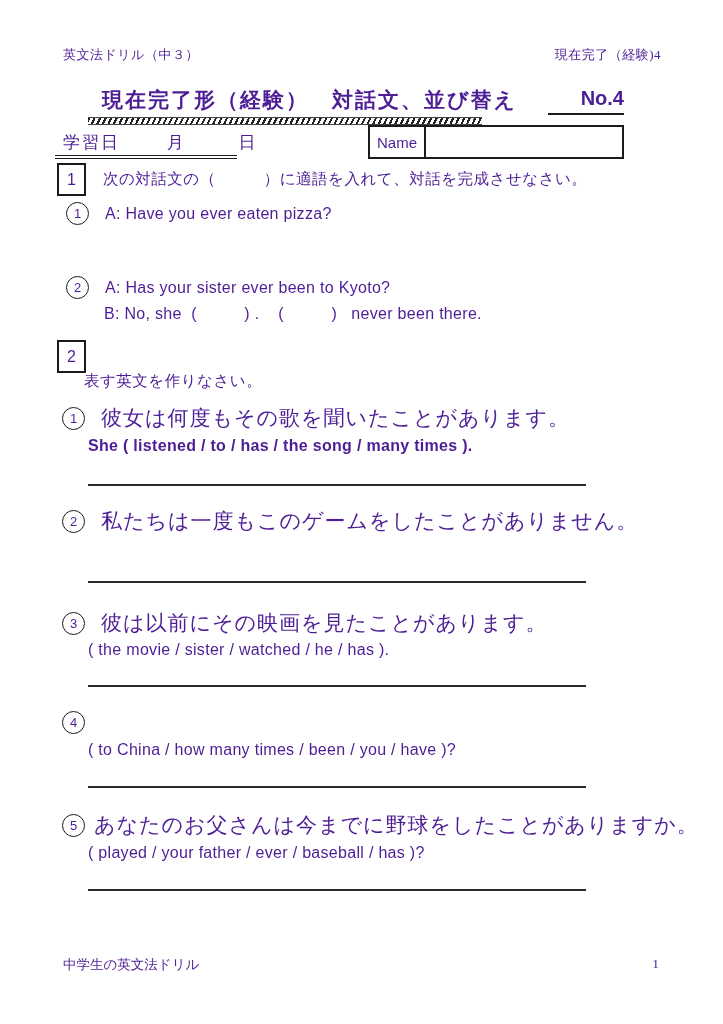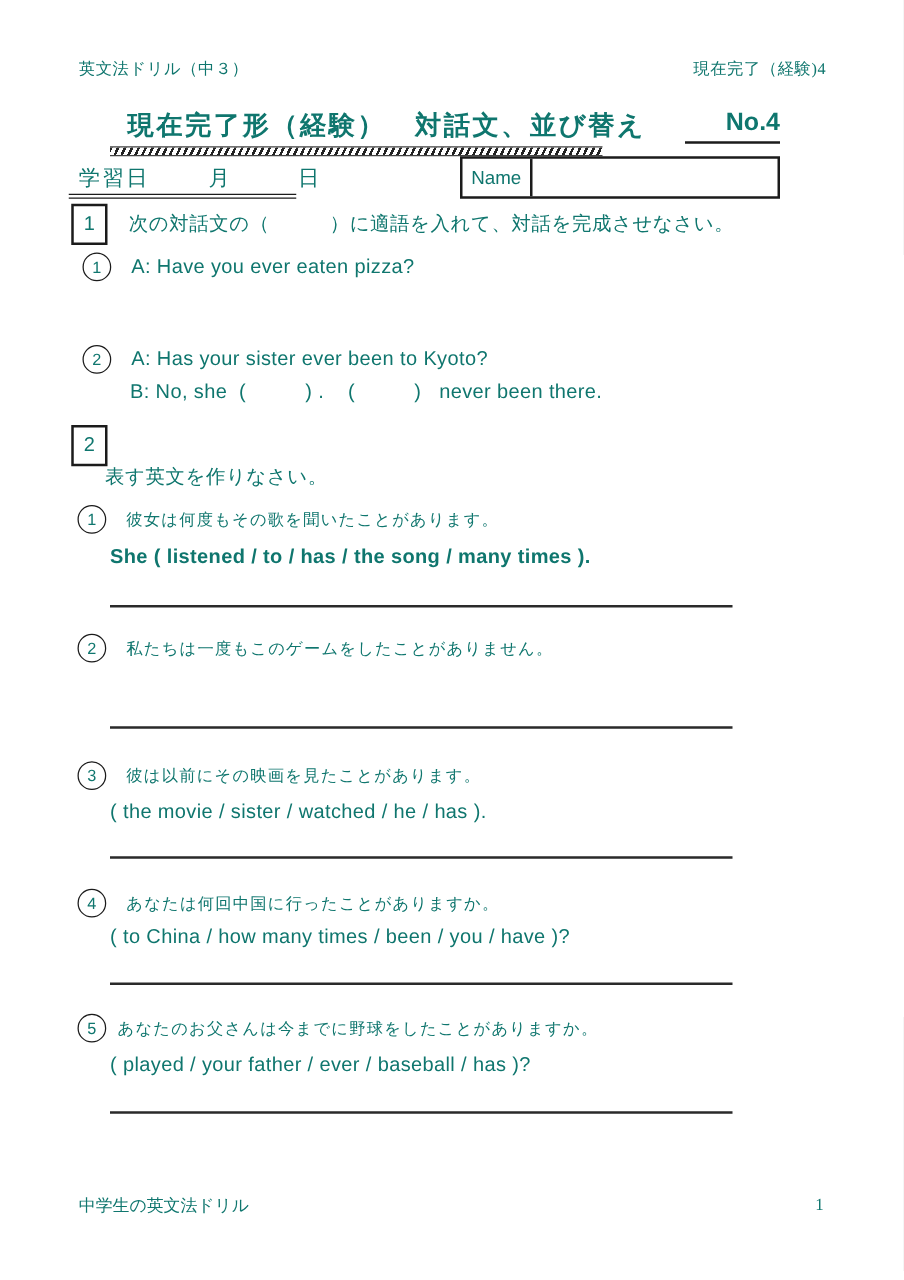--- a/index.html
+++ b/index.html
@@ -1,18 +1,18 @@
 <!DOCTYPE html>
 <html><head>
 <meta charset="utf-8">
 <style>
   html,body{margin:0;padding:0;background:#e8e8e8;}
   .page{
     position:relative;width:723px;height:1024px;margin:0 auto;
-    background:#ffffff;color:#0f766e;overflow:hidden;
+    background:#ffffff;color:#4c1d95;overflow:hidden;
     font-family:"Liberation Sans",sans-serif;
   }
   .abs{position:absolute;}
   .serif{font-family:"Liberation Serif",serif;}
   .pre{white-space:pre-wrap;}
 
   .hdr{top:46px;left:63px;width:598px;display:flex;justify-content:space-between;
        font-size:13px;letter-spacing:.5px;}
   .title{top:86px;left:102px;font-size:21px;font-weight:600;letter-spacing:2px;}
   .title-rule{top:117px;left:88px;width:394px;height:6px;
@@ -34,21 +34,21 @@
 
   .numbox{width:25px;height:29px;border:2px solid #1b1b1b;display:flex;align-items:center;
       justify-content:center;font-size:16px;flex:0 0 auto;background:#fff;}
   .circ{width:21px;height:21px;border:1.6px solid #1b1b1b;border-radius:50%;
       display:inline-flex;align-items:center;justify-content:center;font-size:13px;
       flex:0 0 auto;line-height:1;}
 
   .secrow{display:flex;gap:17px;align-items:center;}
   .inst{font-size:15.5px;letter-spacing:.5px;}
   .jprow{display:flex;gap:16px;align-items:center;}
-  .jptext{font-size:13px;letter-spacing:1px;}
+  .jptext{font-size:21px;letter-spacing:1px;}
   .entext{font-size:16px;letter-spacing:.3px;}
   .answer-line{left:88px;width:498px;height:0;border-bottom:2px solid #2a2a2a;}
 
   .footer{top:956px;left:63px;width:596px;display:flex;justify-content:space-between;
       font-size:13.5px;}
 </style>
 </head>
 <body>
 
 <div class="page">
@@ -110,21 +110,20 @@
 
   <div class="abs jprow" style="top:609px;left:62px;">
     <span class="circ">3</span>
     <span class="jptext">彼は以前にその映画を見たことがあります。</span>
   </div>
   <div class="abs entext pre" style="top:641px;left:88px;">( the movie / sister / watched / he / has ).</div>
   <div class="abs answer-line" style="top:685px;"></div>
 
   <div class="abs jprow" style="top:711px;left:62px;">
     <span class="circ">4</span>
-    <span class="jptext">あなたは何回中国に行ったことがありますか。</span>
   </div>
   <div class="abs entext pre" style="top:741px;left:88px;">( to China / how many times / been / you / have )?</div>
   <div class="abs answer-line" style="top:786px;"></div>
 
   <div class="abs jprow" style="top:811px;left:62px;gap:9px;">
     <span class="circ">5</span>
     <span class="jptext">あなたのお父さんは今までに野球をしたことがありますか。</span>
   </div>
   <div class="abs entext pre" style="top:844px;left:88px;">( played / your father / ever / baseball / has )?</div>
   <div class="abs answer-line" style="top:889px;"></div>

